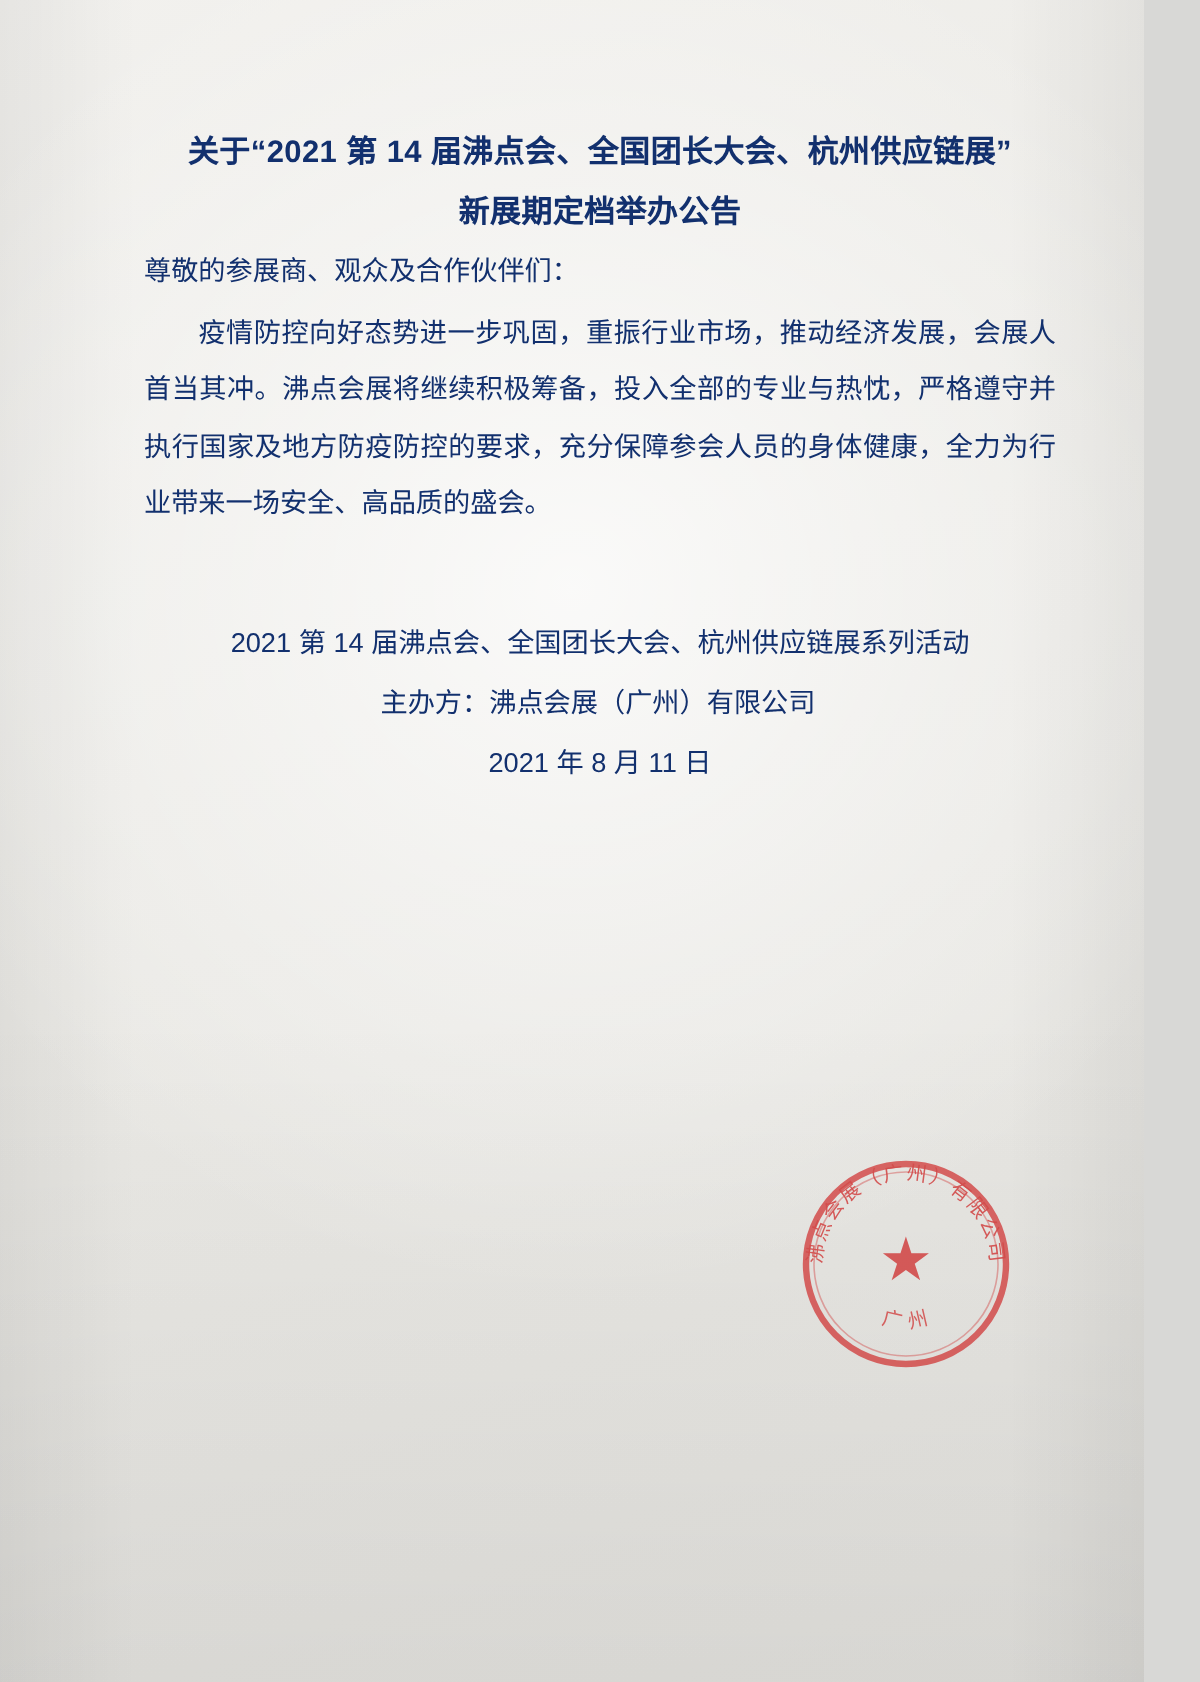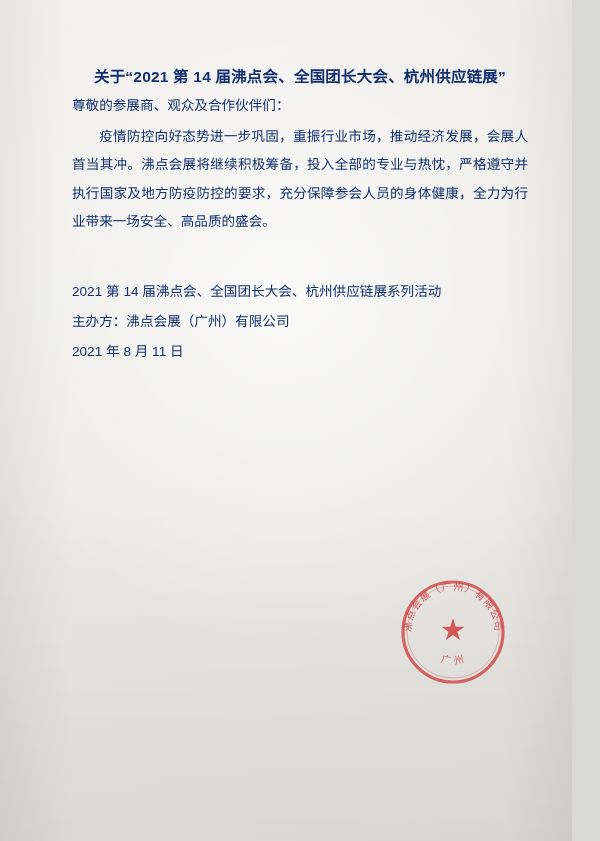--- a/index.html
+++ b/index.html
@@ -65,21 +65,21 @@
     text-justify: inter-ideograph;
   }
   .para .strong {
     font-weight: bold;
   }
   .signature {
     margin-top: 40px;
     font-size: 13.6px;
     line-height: 30px;
     color: #12306e;
-    text-align: left;
+    text-align: center;
   }
   .signature .sig-line {
     display: block;
     position: relative;
     z-index: 3;
   }
   .sig-line.org-line {
     padding-right: 2px;
   }
   
@@ -113,20 +113,21 @@
 </head>
 <body>
 
 <div class="page">
   <div class="paper-shade"></div>
 
   <div class="doc">
 
     <div class="title">
       <span>关于“2021 第 14 届沸点会、全国团长大会、杭州供应链展”</span>
+      <span class="line2">新展期定档举办公告</span>
     </div>
 
     <div class="body">
 
       <p class="salutation">尊敬的参展商、观众及合作伙伴们：</p>
 
 
 
       <p class="para">疫情防控向好态势进一步巩固，重振行业市场，推动经济发展，会展人首当其冲。沸点会展将继续积极筹备，投入全部的专业与热忱，严格遵守并执行国家及地方防疫防控的要求，充分保障参会人员的身体健康，全力为行业带来一场安全、高品质的盛会。</p>
 

